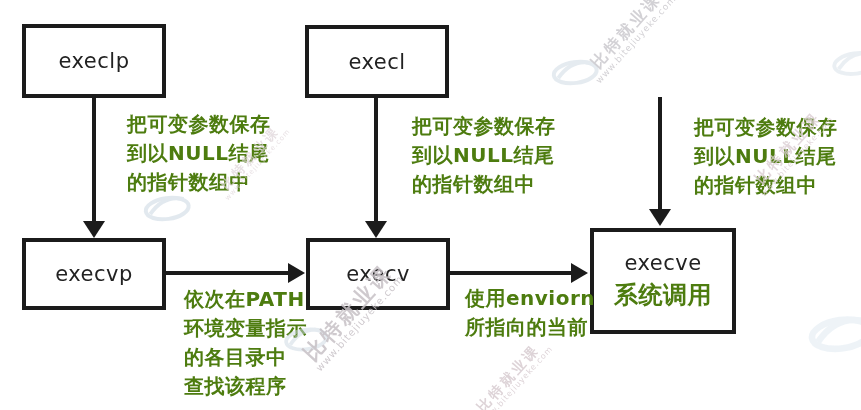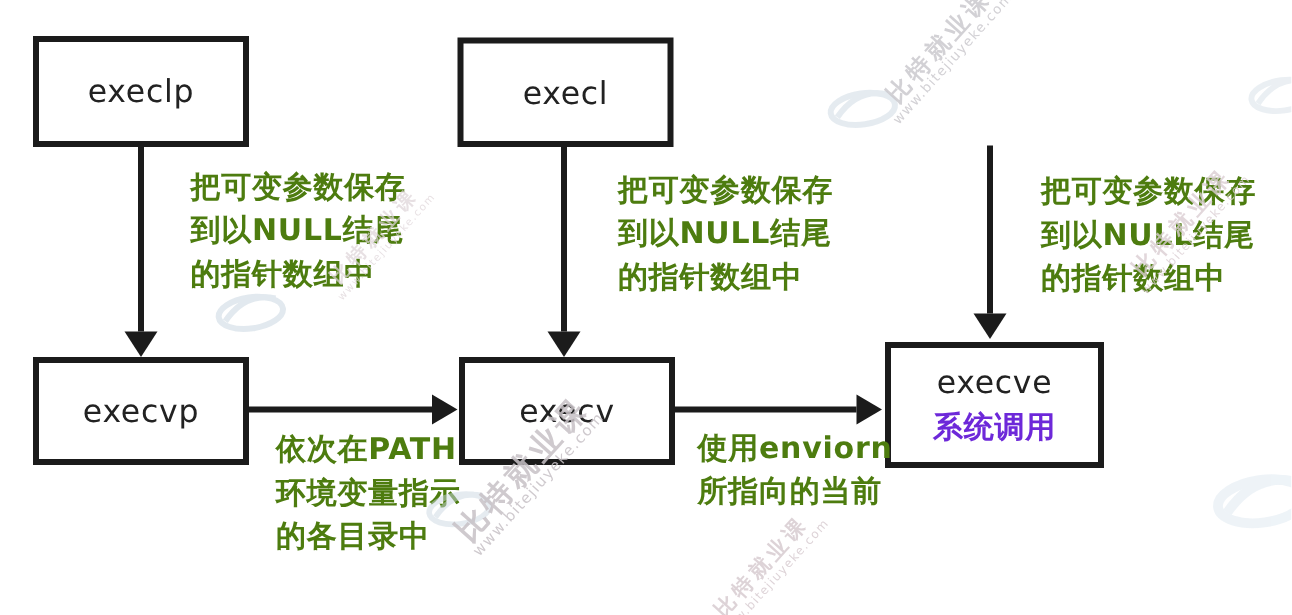--- a/index.html
+++ b/index.html
@@ -7,21 +7,21 @@
     position:relative;width:861px;height:410px;background:#ffffff;
     overflow:hidden;
     font-family:"DejaVu Sans","Liberation Sans",sans-serif;
   }
   .node{
     position:absolute;box-sizing:border-box;
     border:4px solid #1b1b1b;background:#ffffff;
     display:flex;flex-direction:column;align-items:center;justify-content:center;
     font-size:21px;color:#222;letter-spacing:0.5px;z-index:3;
   }
-  .node .sublabel{font-size:20px;font-weight:600;color:#6d28d9;margin-top:4px;}
+  .node .sublabel{font-size:24px;font-weight:600;color:#4d7c0f;margin-top:4px;}
   .vline{position:absolute;width:4px;background:#1b1b1b;z-index:2;}
   .hline{position:absolute;height:4px;background:#1b1b1b;z-index:2;}
   .head-down{
     position:absolute;width:0;height:0;z-index:2;
     border-left:11px solid transparent;border-right:11px solid transparent;
     border-top:17px solid #1b1b1b;
   }
   .head-right{
     position:absolute;width:0;height:0;z-index:2;
     border-top:10px solid transparent;border-bottom:10px solid transparent;
@@ -52,21 +52,21 @@
   <div class="node" style="left:305px;top:25px;width:144px;height:73px;">
     <span>execl</span>
   </div>
 
   <div class="node" style="left:22px;top:238px;width:144px;height:72px;">
     <span>execvp</span>
   </div>
   <div class="node" style="left:306px;top:238px;width:144px;height:72px;text-align:center;">
     <span>execv</span>
   </div>
-  <div class="node" style="left:590px;top:228px;width:146px;height:84px;">
+  <div class="node" style="left:590px;top:228px;width:146px;height:106px;">
     <span>execve</span>
     <span class="sublabel">系统调用</span>
   </div>
 
   <div class="vline" style="left:92px;top:97px;height:124px;"></div>
   <div class="head-down" style="left:83px;top:221px;"></div>
 
   <div class="vline" style="left:374px;top:97px;height:124px;"></div>
   <div class="head-down" style="left:365px;top:221px;"></div>
 
@@ -94,20 +94,21 @@
   <div class="note" style="left:694px;top:113px;">
     <div>把可变参数保存</div>
     <div>到以NULL结尾</div>
     <div>的指针数组中</div>
   </div>
 
   <div class="note" style="left:184px;top:285px;">
     <div>依次在PATH</div>
     <div>环境变量指示</div>
     <div>的各目录中</div>
+    <div>查找该程序</div>
   </div>
 
   <div class="note" style="left:465px;top:284px;">
     <div>使用enviorn</div>
     <div>所指向的当前</div>
   </div>
 
   <svg class="swirl" style="left:140px;top:191px;opacity:0.55;" width="54" height="32" viewBox="0 0 64 40">
     <g fill="none" stroke="#ccd8e2" stroke-width="5" transform="rotate(-8 32 20)">
       <ellipse cx="32" cy="22" rx="27" ry="13"></ellipse>

